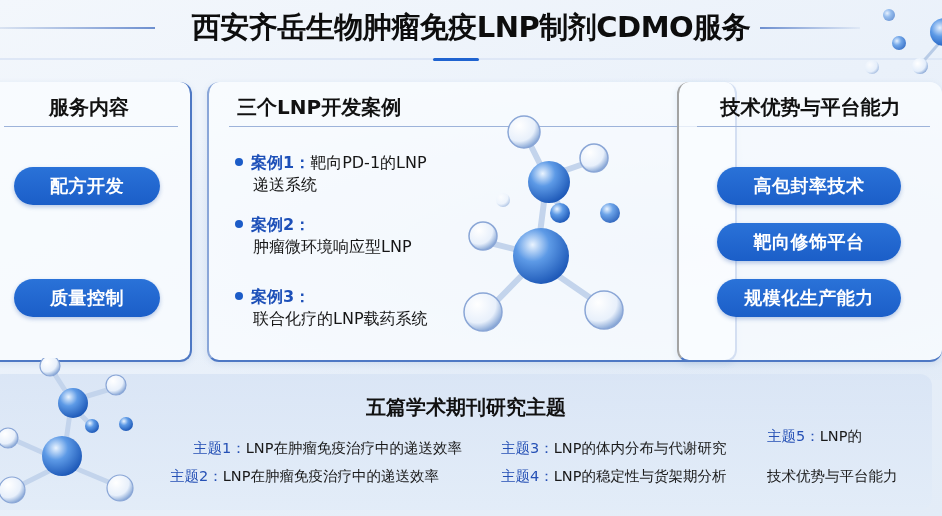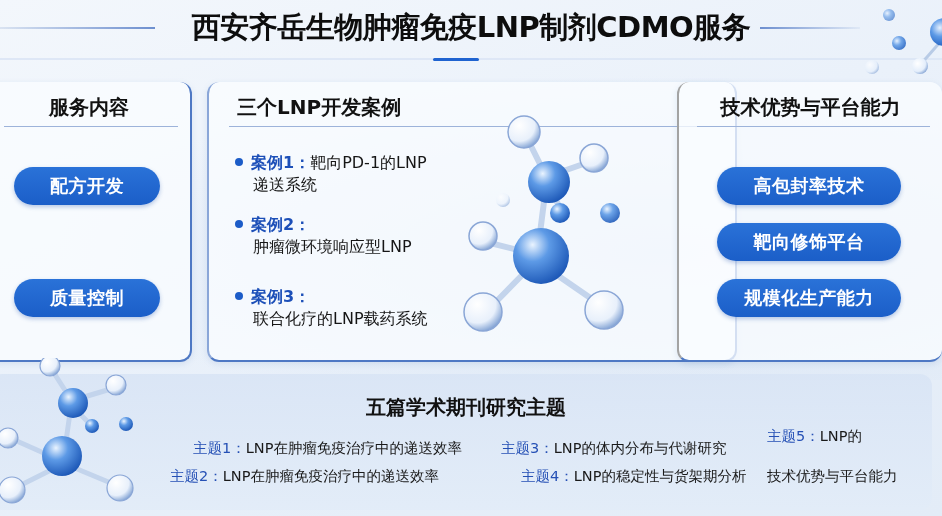--- a/index.html
+++ b/index.html
@@ -187,21 +187,21 @@
 
   <div class="topic" style="left:180px; top:65px;margin-left:23px;">
     <span class="tlabel">主题1：</span><span>LNP在肿瘤免疫治疗中的递送效率</span>
   </div>
   <div class="topic" style="left:180px; top:93px;">
     <span class="tlabel">主题2：</span><span>LNP在肿瘤免疫治疗中的递送效率</span>
   </div>
   <div class="topic" style="left:511px; top:65px;">
     <span class="tlabel">主题3：</span><span>LNP的体内分布与代谢研究</span>
   </div>
-  <div class="topic" style="left:511px; top:93px;margin-left:20px;">
+  <div class="topic" style="left:511px; top:93px;">
     <span class="tlabel">主题4：</span><span>LNP的稳定性与货架期分析</span>
   </div>
   <div class="topic" style="left:777px; top:53px;">
     <span class="tlabel">主题5：</span><span>LNP的</span>
   </div>
   <div class="topic" style="left:777px; top:93px;">技术优势与平台能力</div>
 </div>
 
 <svg class="mol" style="left:0; top:358px; width:140px; height:158px;">
   <defs>

